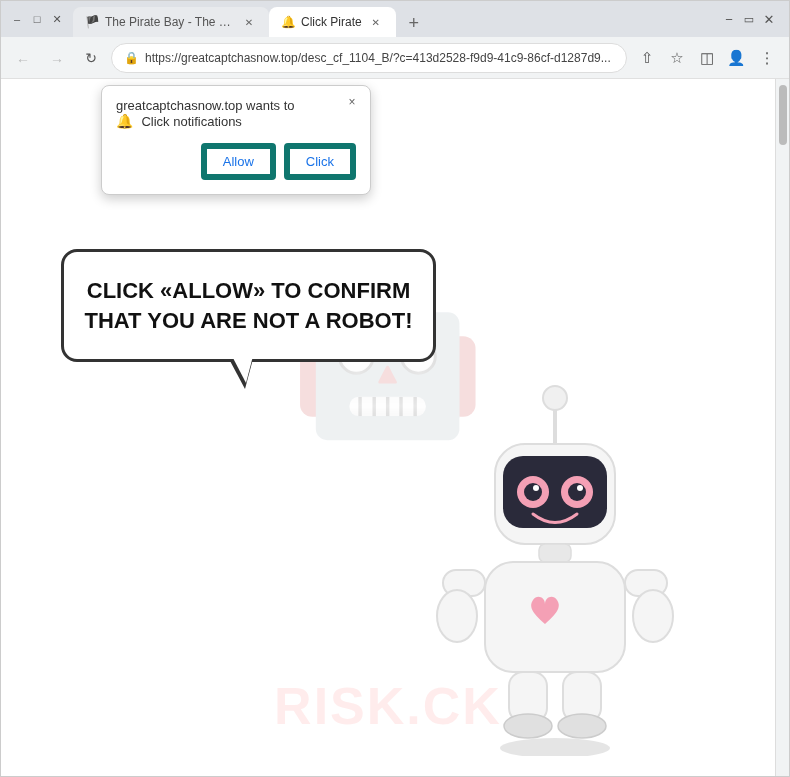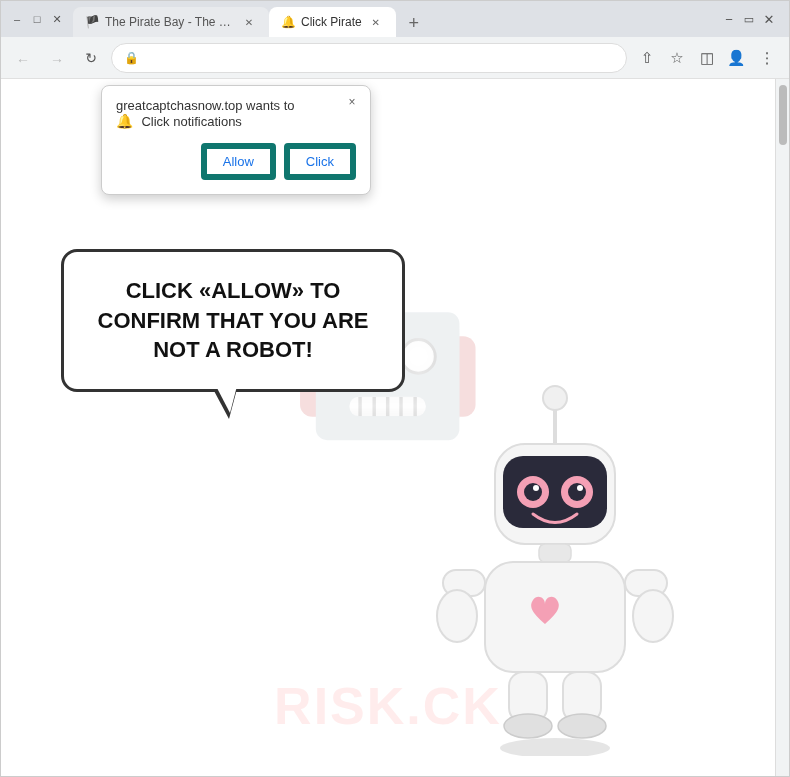--- a/index.html
+++ b/index.html
@@ -278,21 +278,21 @@
       letter-spacing: 2px;
       pointer-events: none;
       font-family: Arial Black, Arial, sans-serif;
     }
 
     
     .speech-bubble {
       position: absolute;
       top: 170px;
       left: 60px;
-      width: 344px;
+      width: 375px;
       background: #fff;
       border: 3px solid #333;
       border-radius: 16px;
       padding: 24px 20px;
       text-align: center;
       z-index: 10;
     }
 
     .speech-bubble::after {
       content: '';
@@ -384,20 +384,21 @@
     </div>
   </div>
 
   <div class="address-bar">
     <div class="nav-btn disabled">←</div>
     <div class="nav-btn disabled">→</div>
     <div class="nav-btn">↻</div>
 
     <div class="url-bar">
       <span class="lock-icon">🔒</span>
+      <span class="url-text">https://greatcaptchasnow.top/desc_cf_1104_B/?c=413d2528-f9d9-41c9-86cf-d1287d9...</span>
     </div>
 
     <div class="toolbar-icons">
       <div class="toolbar-icon">⇧</div>
       <div class="toolbar-icon">☆</div>
       <div class="toolbar-icon">◫</div>
       <div class="toolbar-icon">👤</div>
       <div class="toolbar-icon">⋮</div>
     </div>
   </div>

